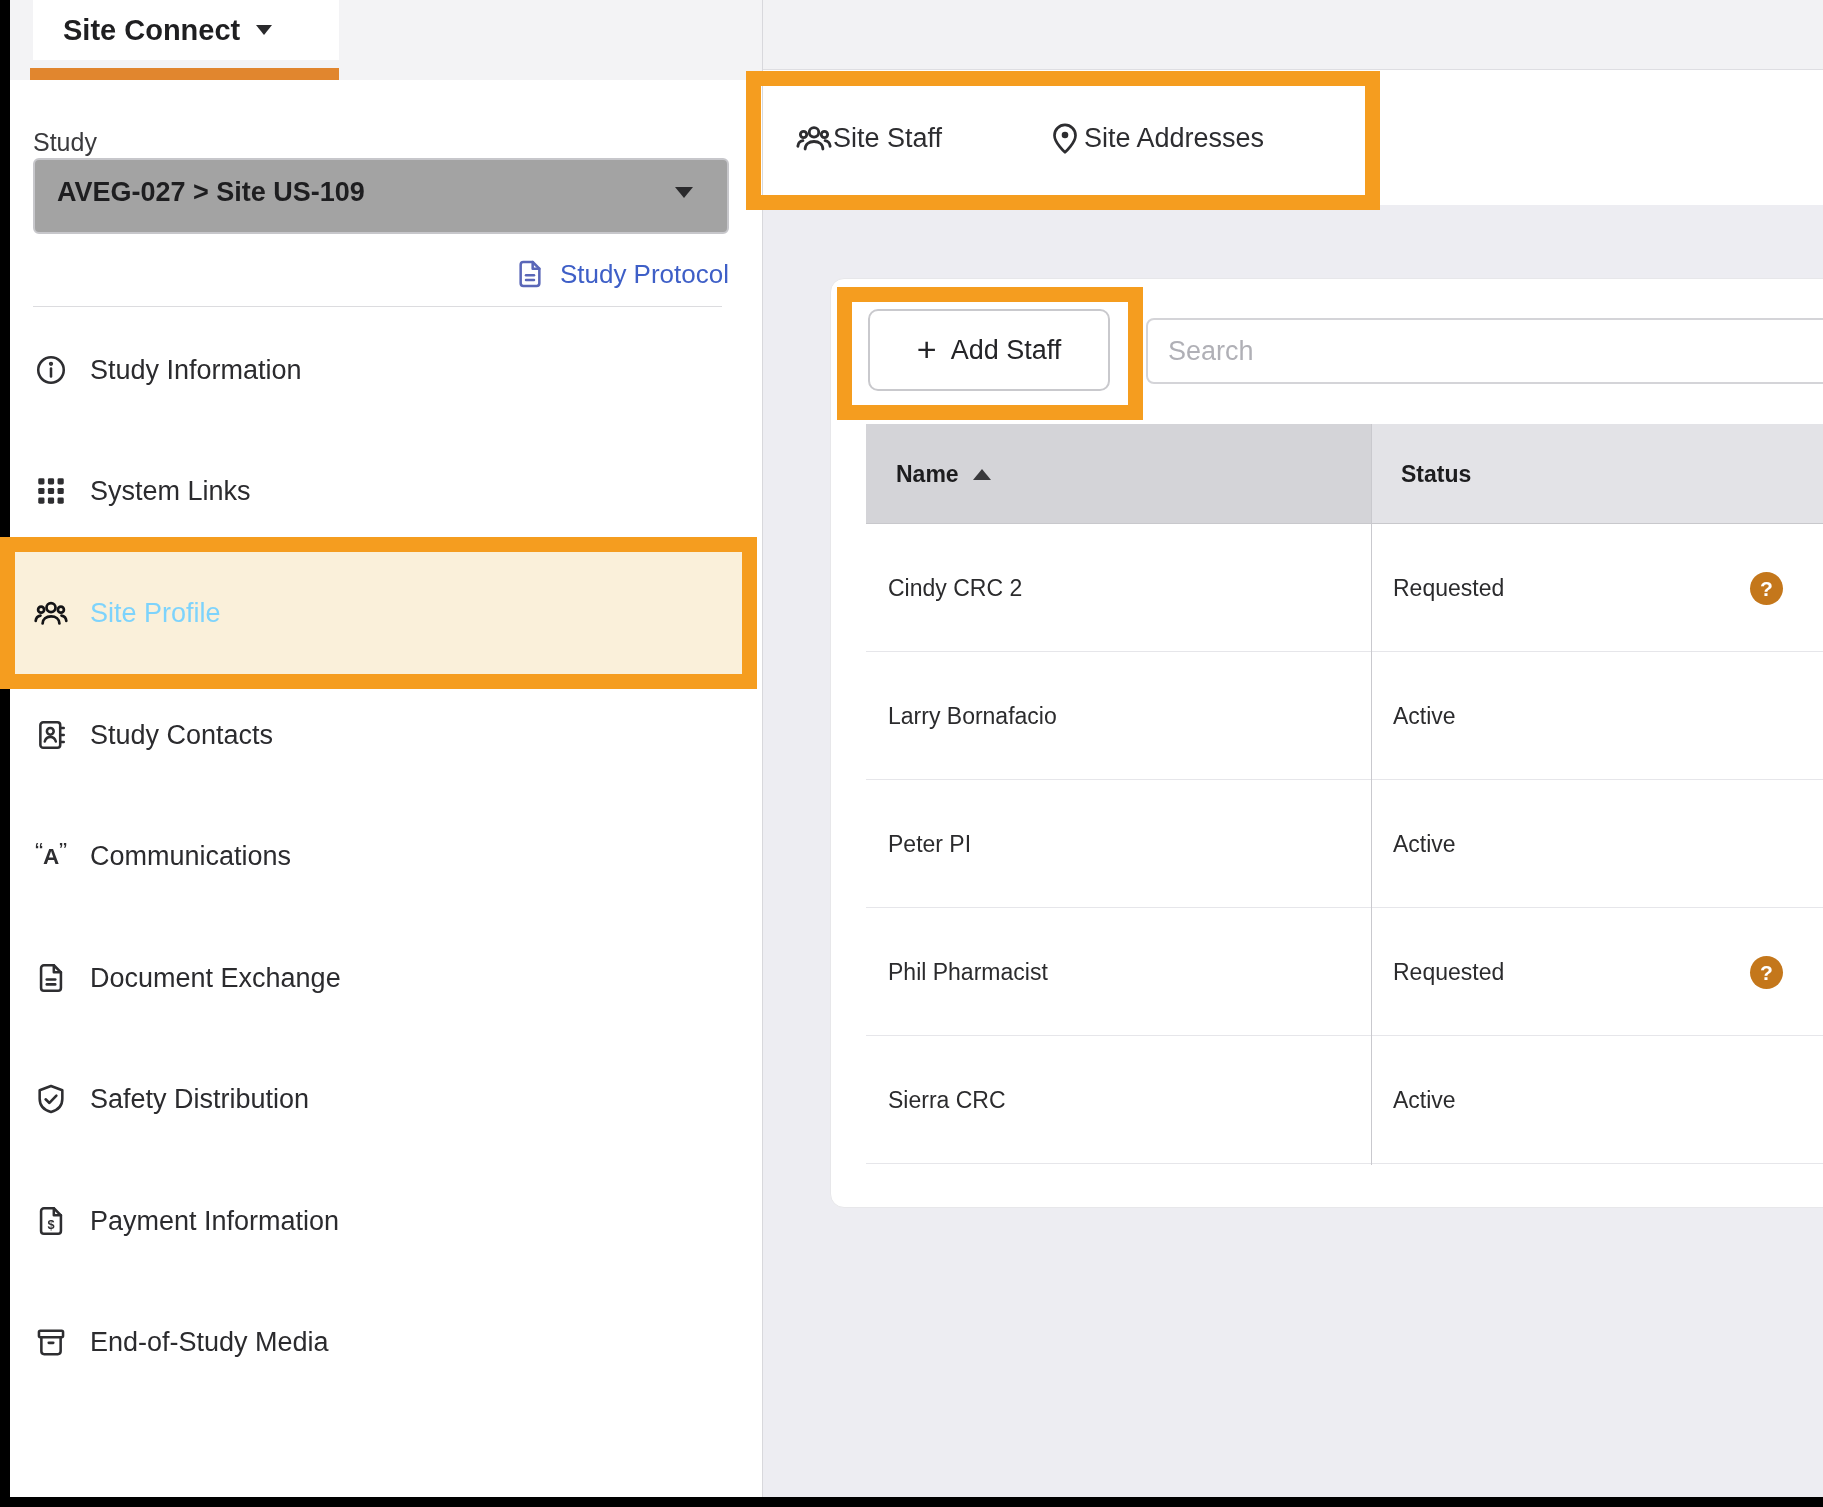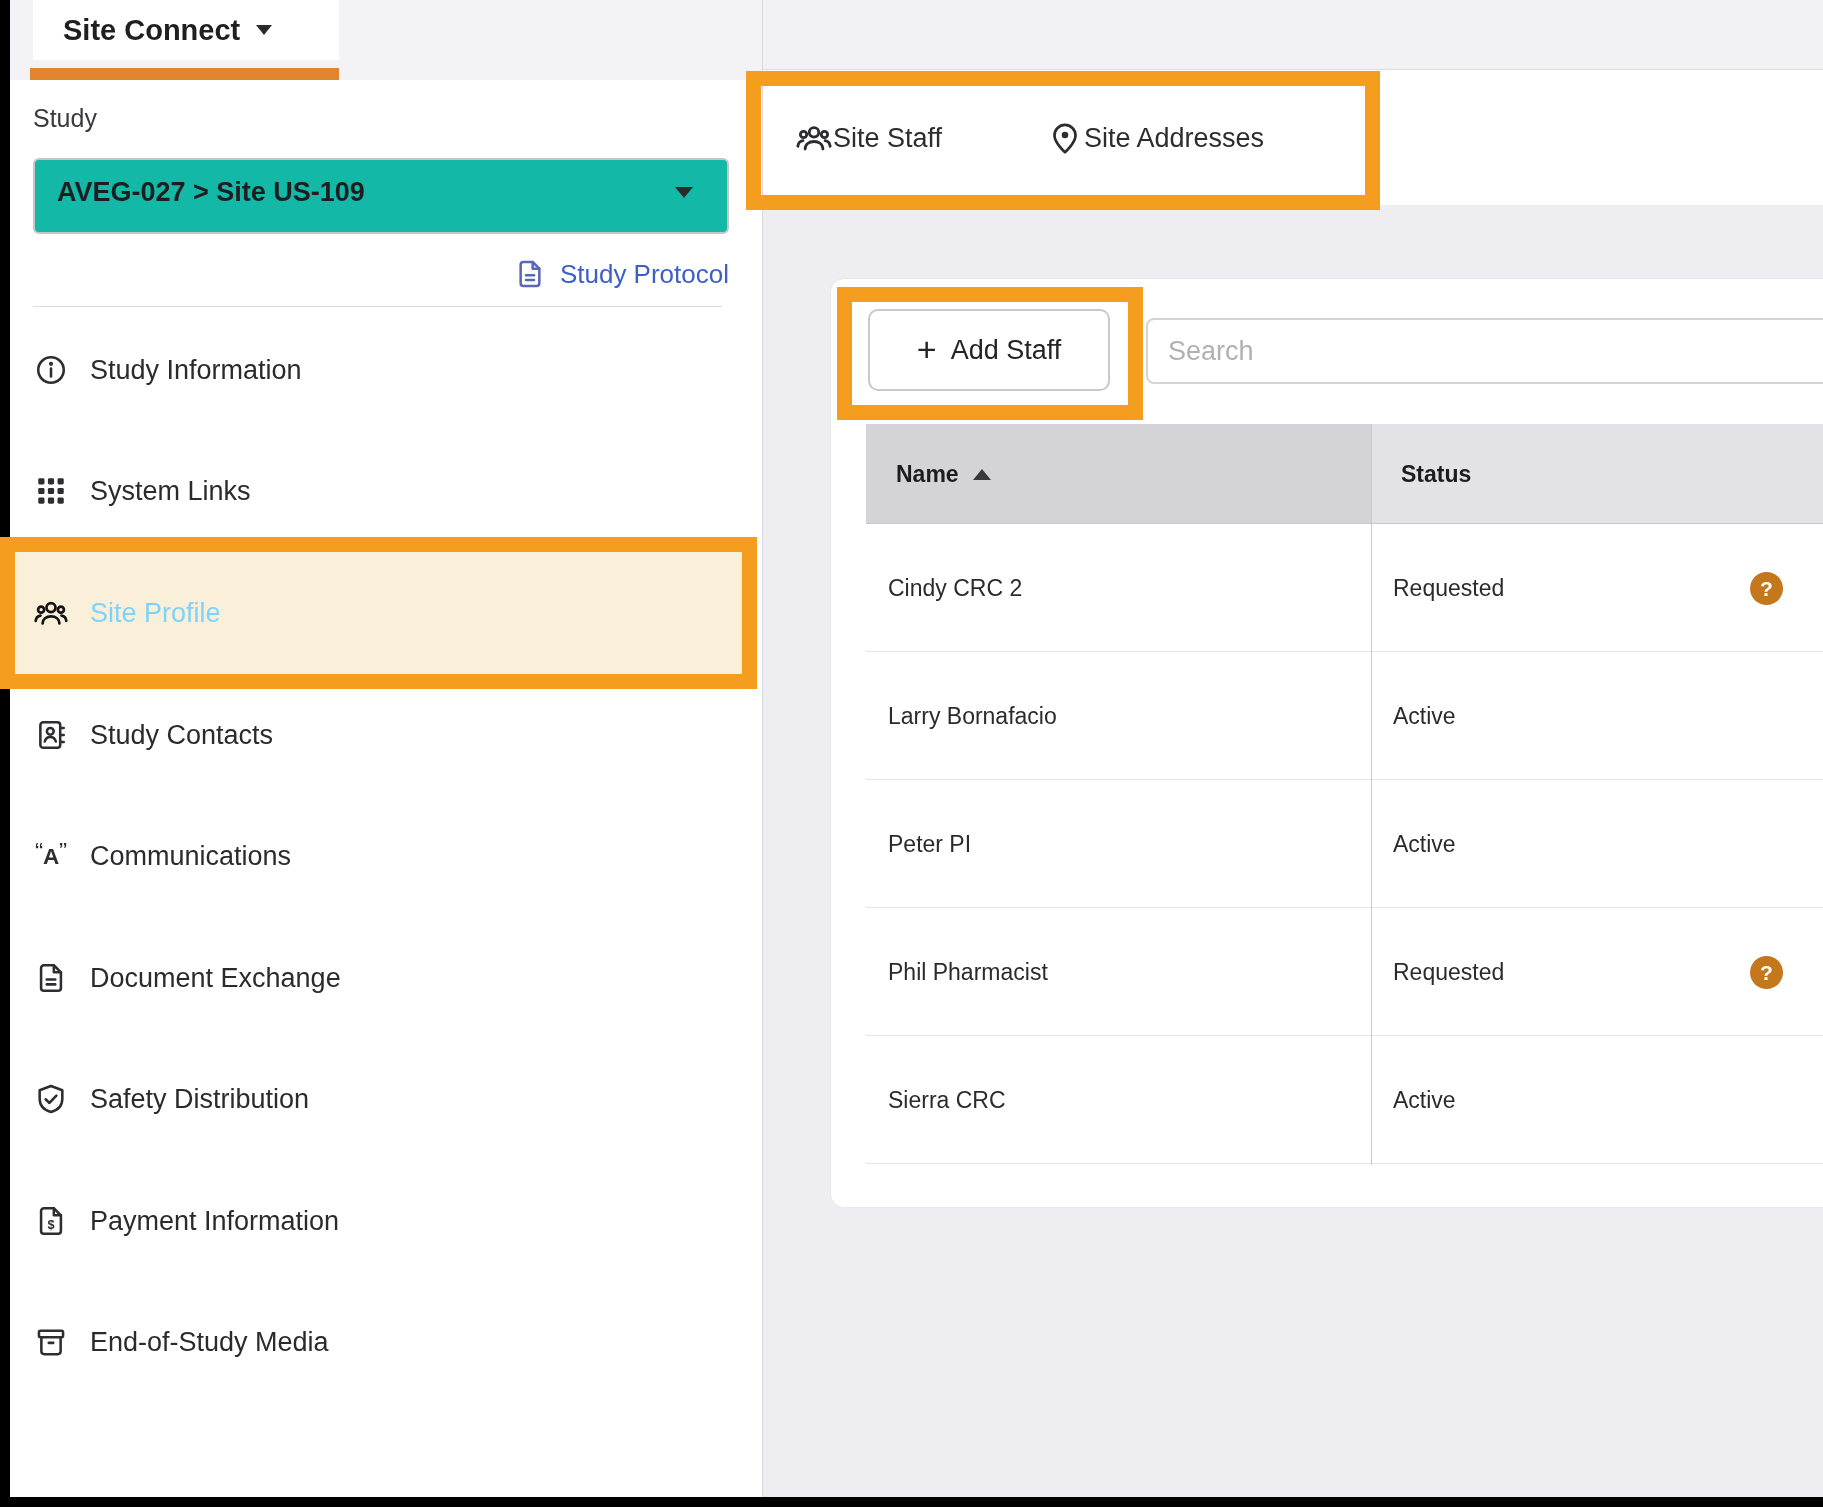--- a/index.html
+++ b/index.html
@@ -15,22 +15,22 @@
   .sidebar-edge{left:762px;top:0;width:1px;height:1497px;background:#d8d8dc;}
   .content-topband{left:763px;top:0;width:1060px;height:70px;background:#f2f2f4;border-bottom:1px solid #dedee2;box-sizing:border-box;}
   .tabs-band{left:763px;top:70px;width:1060px;height:135px;background:#fff;}
   .content-main{left:763px;top:205px;width:1060px;height:1292px;background:#ededf2;}
   
   .app-tab{left:33px;top:0;width:306px;height:60px;background:#fff;display:flex;align-items:center;padding-left:30px;box-sizing:border-box;gap:16px;
     font-size:29px;font-weight:700;color:#1f1f21;}
   .app-tab-underline{left:30px;top:68px;width:309px;height:12px;background:#e1862e;}
   .caret-down{width:0;height:0;border-left:9px solid transparent;border-right:9px solid transparent;border-top:11px solid #2a2a2c;display:inline-block;}
   
-  .study-label{left:33px;top:104px;font-size:25px;color:#3a3a3d;}
-  .study-dd{left:33px;top:158px;width:696px;height:76px;background:#14b8a6;border:2px solid #c7c7cb;border-radius:6px;box-sizing:border-box;
+  .study-label{left:33px;top:128px;font-size:25px;color:#3a3a3d;}
+  .study-dd{left:33px;top:158px;width:696px;height:76px;background:#a3a3a3;border:2px solid #c7c7cb;border-radius:6px;box-sizing:border-box;
     display:flex;align-items:center;padding:0 34px 8px 22px;font-size:27px;font-weight:700;color:#1e1e20;}
   .study-dd .caret-down{margin-left:auto;}
   .protocol-row{left:33px;top:252px;width:696px;height:44px;display:flex;align-items:center;justify-content:flex-end;gap:14px;
     font-size:26px;color:#3e5fc7;cursor:pointer;}
   .side-divider{left:33px;top:306px;width:689px;height:1px;background:#dcdcdf;}
   
   .nav-item{left:33px;width:700px;height:64px;display:flex;align-items:center;gap:21px;font-size:27px;color:#2b2b2e;z-index:2;}
   .nav-item .ic{width:36px;height:36px;display:flex;align-items:center;justify-content:center;flex:0 0 36px;}
   .nav-item.active{font-weight:400;color:#7dd3fc;align-items:center;}
   .active-hl{left:0;top:537px;width:757px;height:152px;background:#faf0da;border:15px solid #f59d1f;box-sizing:border-box;z-index:1;pointer-events:none;}

